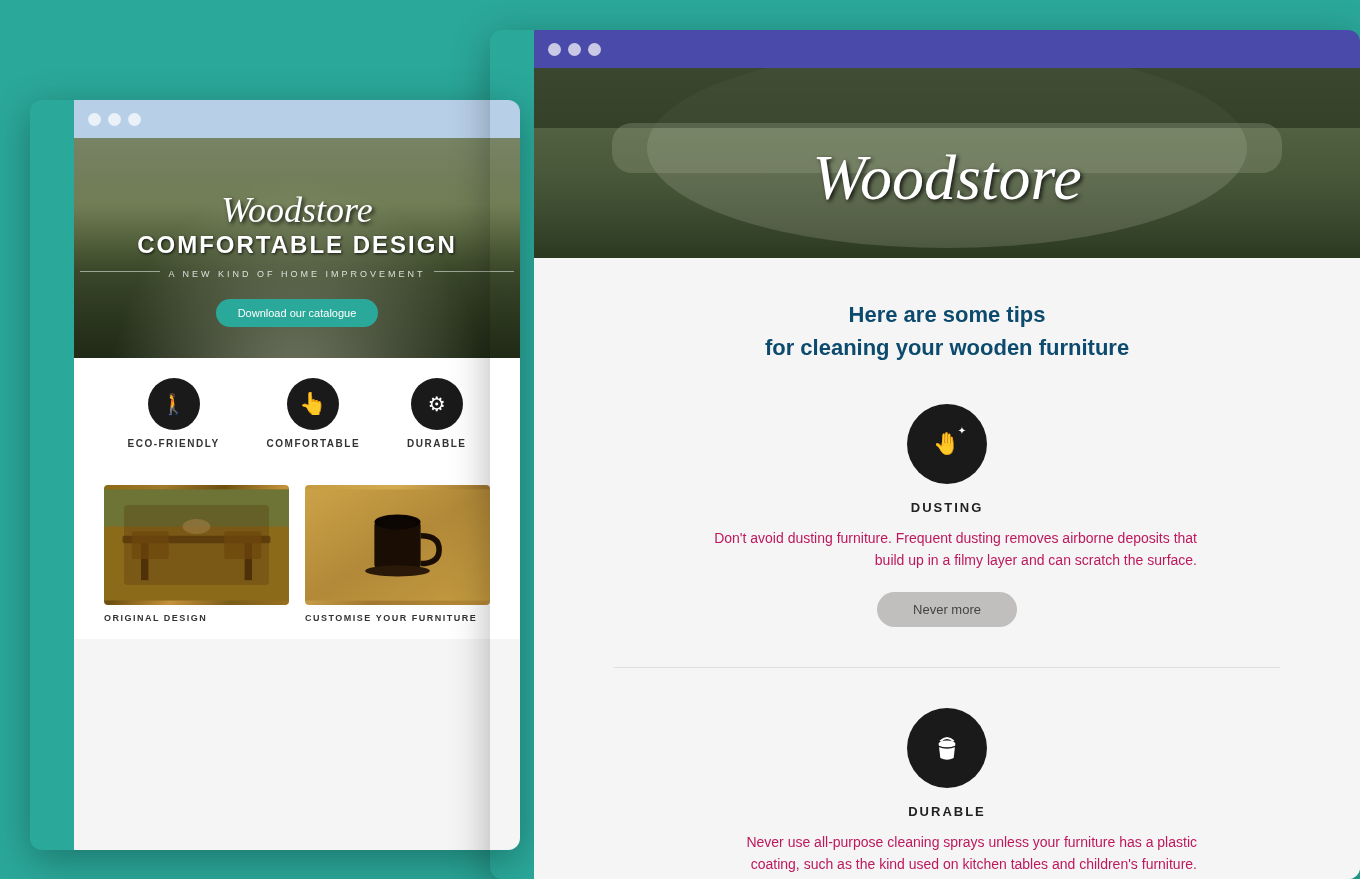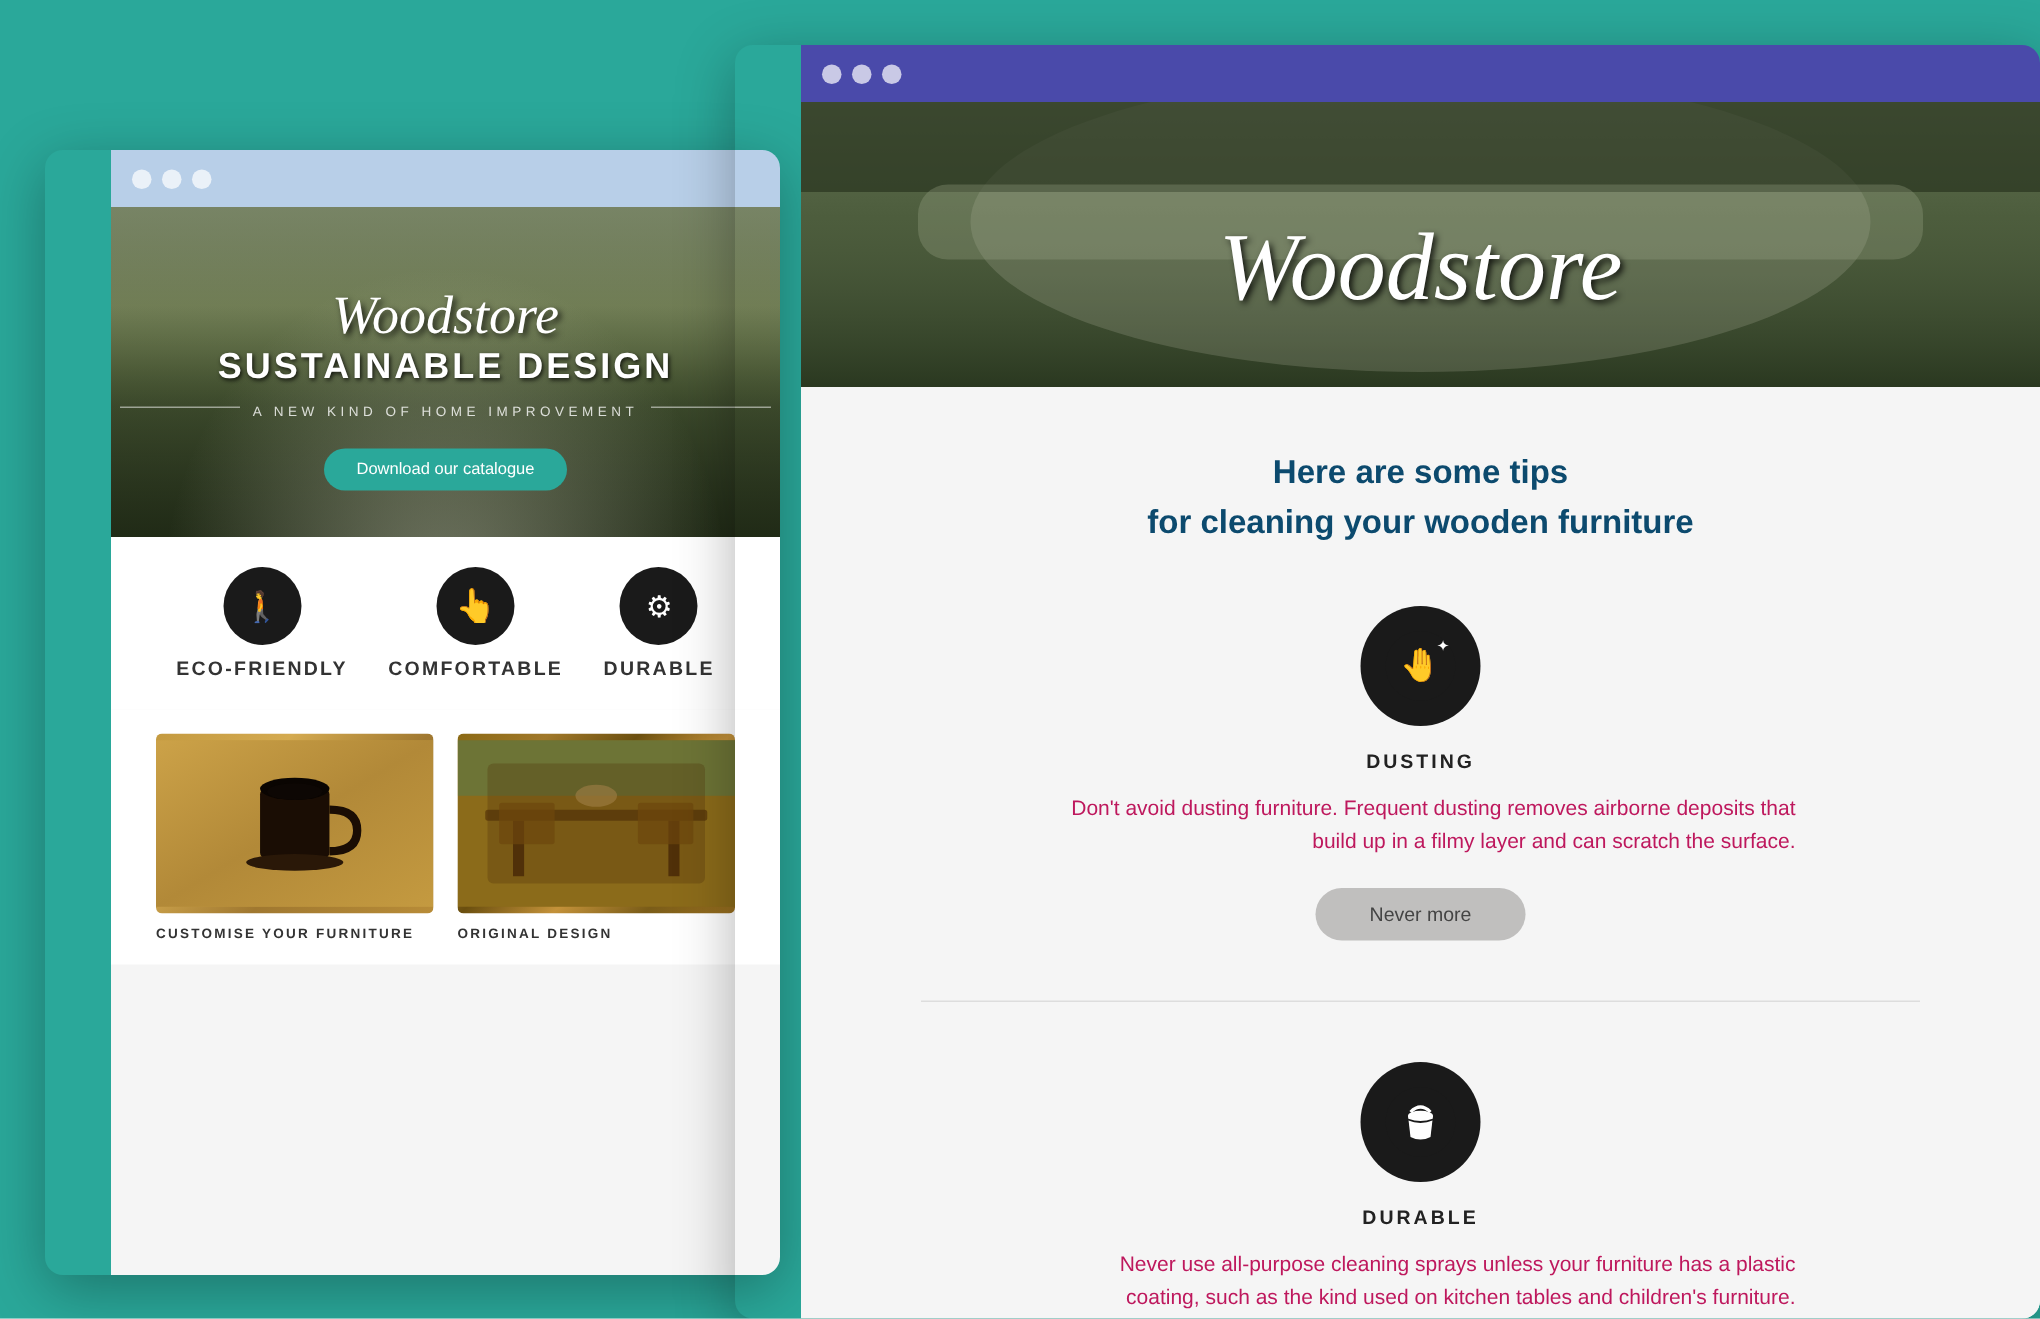--- a/index.html
+++ b/index.html
@@ -184,21 +184,21 @@
       background: #1a1a1a;
       border-radius: 50%;
       display: flex;
       align-items: center;
       justify-content: center;
       font-size: 20px;
       color: white;
     }
 
     .feature-label {
-      font-size: 13px;
+      font-size: 10px;
       letter-spacing: 1.5px;
       color: #333;
       font-weight: bold;
     }
 
     
     .gallery-section {
       background: white;
       padding: 16px 30px;
       display: flex;
@@ -339,21 +339,21 @@
   <div class="browser-titlebar">
     <div class="browser-dot"></div>
     <div class="browser-dot"></div>
     <div class="browser-dot"></div>
   </div>
   <div class="email-content">
 
     <div class="hero">
       <div class="hero-bg">
         <span class="logo-text">Woodstore</span>
-        <div class="hero-tagline">SUSTAINABLE DESIGN</div>
+        <div class="hero-tagline">COMFORTABLE DESIGN</div>
         <div class="hero-divider">
           <div class="hero-divider-line"></div>
           <div class="hero-sub">A NEW KIND OF HOME IMPROVEMENT</div>
           <div class="hero-divider-line"></div>
         </div>
         <button class="btn-catalogue">Download our catalogue</button>
       </div>
     </div>
 
     <div class="features-section">
@@ -365,64 +365,64 @@
         <div class="feature-icon" style="font-size:22px;">👆</div>
         <div class="feature-label">COMFORTABLE</div>
       </div>
       <div class="feature-item">
         <div class="feature-icon">⚙</div>
         <div class="feature-label">DURABLE</div>
       </div>
     </div>
 
     <div class="gallery-section">
-      <div class="gallery-item">
-        <div class="gallery-img">
-          <div class="img-coffee">
-            <svg width="100%" height="100%" viewBox="0 0 200 120" xmlns="http://www.w3.org/2000/svg">
-              <rect width="200" height="120" fill="#c49a40"></rect>
-              <rect width="200" height="120" fill="url(#wood)" opacity="0.5"></rect>
-              <defs>
-                <linearGradient id="wood" x1="0%" y1="0%" x2="100%" y2="100%">
-                  <stop offset="0%" stop-color="#d4aa50"></stop>
-                  <stop offset="50%" stop-color="#a07830"></stop>
-                  <stop offset="100%" stop-color="#c49a40"></stop>
-                </linearGradient>
-              </defs>
-
-              <rect x="75" y="35" width="50" height="50" rx="4" fill="#1a0d04"></rect>
-              <ellipse cx="100" cy="35" rx="25" ry="8" fill="#0a0502"></ellipse>
-              <ellipse cx="100" cy="37" rx="20" ry="6" fill="#0d0704"></ellipse>
-
-              <path d="M125 50 Q145 50 145 65 Q145 80 125 80" stroke="#1a0d04" stroke-width="6" fill="none"></path>
-
-              <ellipse cx="100" cy="88" rx="35" ry="6" fill="#2a1808"></ellipse>
-            </svg>
-          </div>
-        </div>
-        <div class="gallery-label">CUSTOMISE YOUR FURNITURE</div>
-      </div>
       <div class="gallery-item">
         <div class="gallery-img">
           <div class="img-table">
             
             <svg width="100%" height="100%" viewBox="0 0 200 120" xmlns="http://www.w3.org/2000/svg">
               <rect width="200" height="120" fill="#8B6B1A"></rect>
               <rect y="0" width="200" height="40" fill="#5a7a4a" opacity="0.6"></rect>
               <rect x="20" y="50" width="160" height="8" rx="2" fill="#5a3a0a" opacity="0.8"></rect>
               <rect x="40" y="58" width="8" height="40" fill="#4a2a08" opacity="0.9"></rect>
               <rect x="152" y="58" width="8" height="40" fill="#4a2a08" opacity="0.9"></rect>
               <rect x="30" y="45" width="40" height="30" rx="2" fill="#7a5010" opacity="0.7"></rect>
               <rect x="130" y="45" width="40" height="30" rx="2" fill="#7a5010" opacity="0.7"></rect>
               <ellipse cx="100" cy="40" rx="15" ry="8" fill="#c4a060" opacity="0.6"></ellipse>
             </svg>
           </div>
         </div>
         <div class="gallery-label">ORIGINAL DESIGN</div>
       </div>
+      <div class="gallery-item">
+        <div class="gallery-img">
+          <div class="img-coffee">
+            <svg width="100%" height="100%" viewBox="0 0 200 120" xmlns="http://www.w3.org/2000/svg">
+              <rect width="200" height="120" fill="#c49a40"></rect>
+              <rect width="200" height="120" fill="url(#wood)" opacity="0.5"></rect>
+              <defs>
+                <linearGradient id="wood" x1="0%" y1="0%" x2="100%" y2="100%">
+                  <stop offset="0%" stop-color="#d4aa50"></stop>
+                  <stop offset="50%" stop-color="#a07830"></stop>
+                  <stop offset="100%" stop-color="#c49a40"></stop>
+                </linearGradient>
+              </defs>
+
+              <rect x="75" y="35" width="50" height="50" rx="4" fill="#1a0d04"></rect>
+              <ellipse cx="100" cy="35" rx="25" ry="8" fill="#0a0502"></ellipse>
+              <ellipse cx="100" cy="37" rx="20" ry="6" fill="#0d0704"></ellipse>
+
+              <path d="M125 50 Q145 50 145 65 Q145 80 125 80" stroke="#1a0d04" stroke-width="6" fill="none"></path>
+
+              <ellipse cx="100" cy="88" rx="35" ry="6" fill="#2a1808"></ellipse>
+            </svg>
+          </div>
+        </div>
+        <div class="gallery-label">CUSTOMISE YOUR FURNITURE</div>
+      </div>
     </div>
   </div>
 </div>
 
 <div class="browser-window window-right">
   <div class="browser-titlebar">
     <div class="browser-dot"></div>
     <div class="browser-dot"></div>
     <div class="browser-dot"></div>
   </div>

